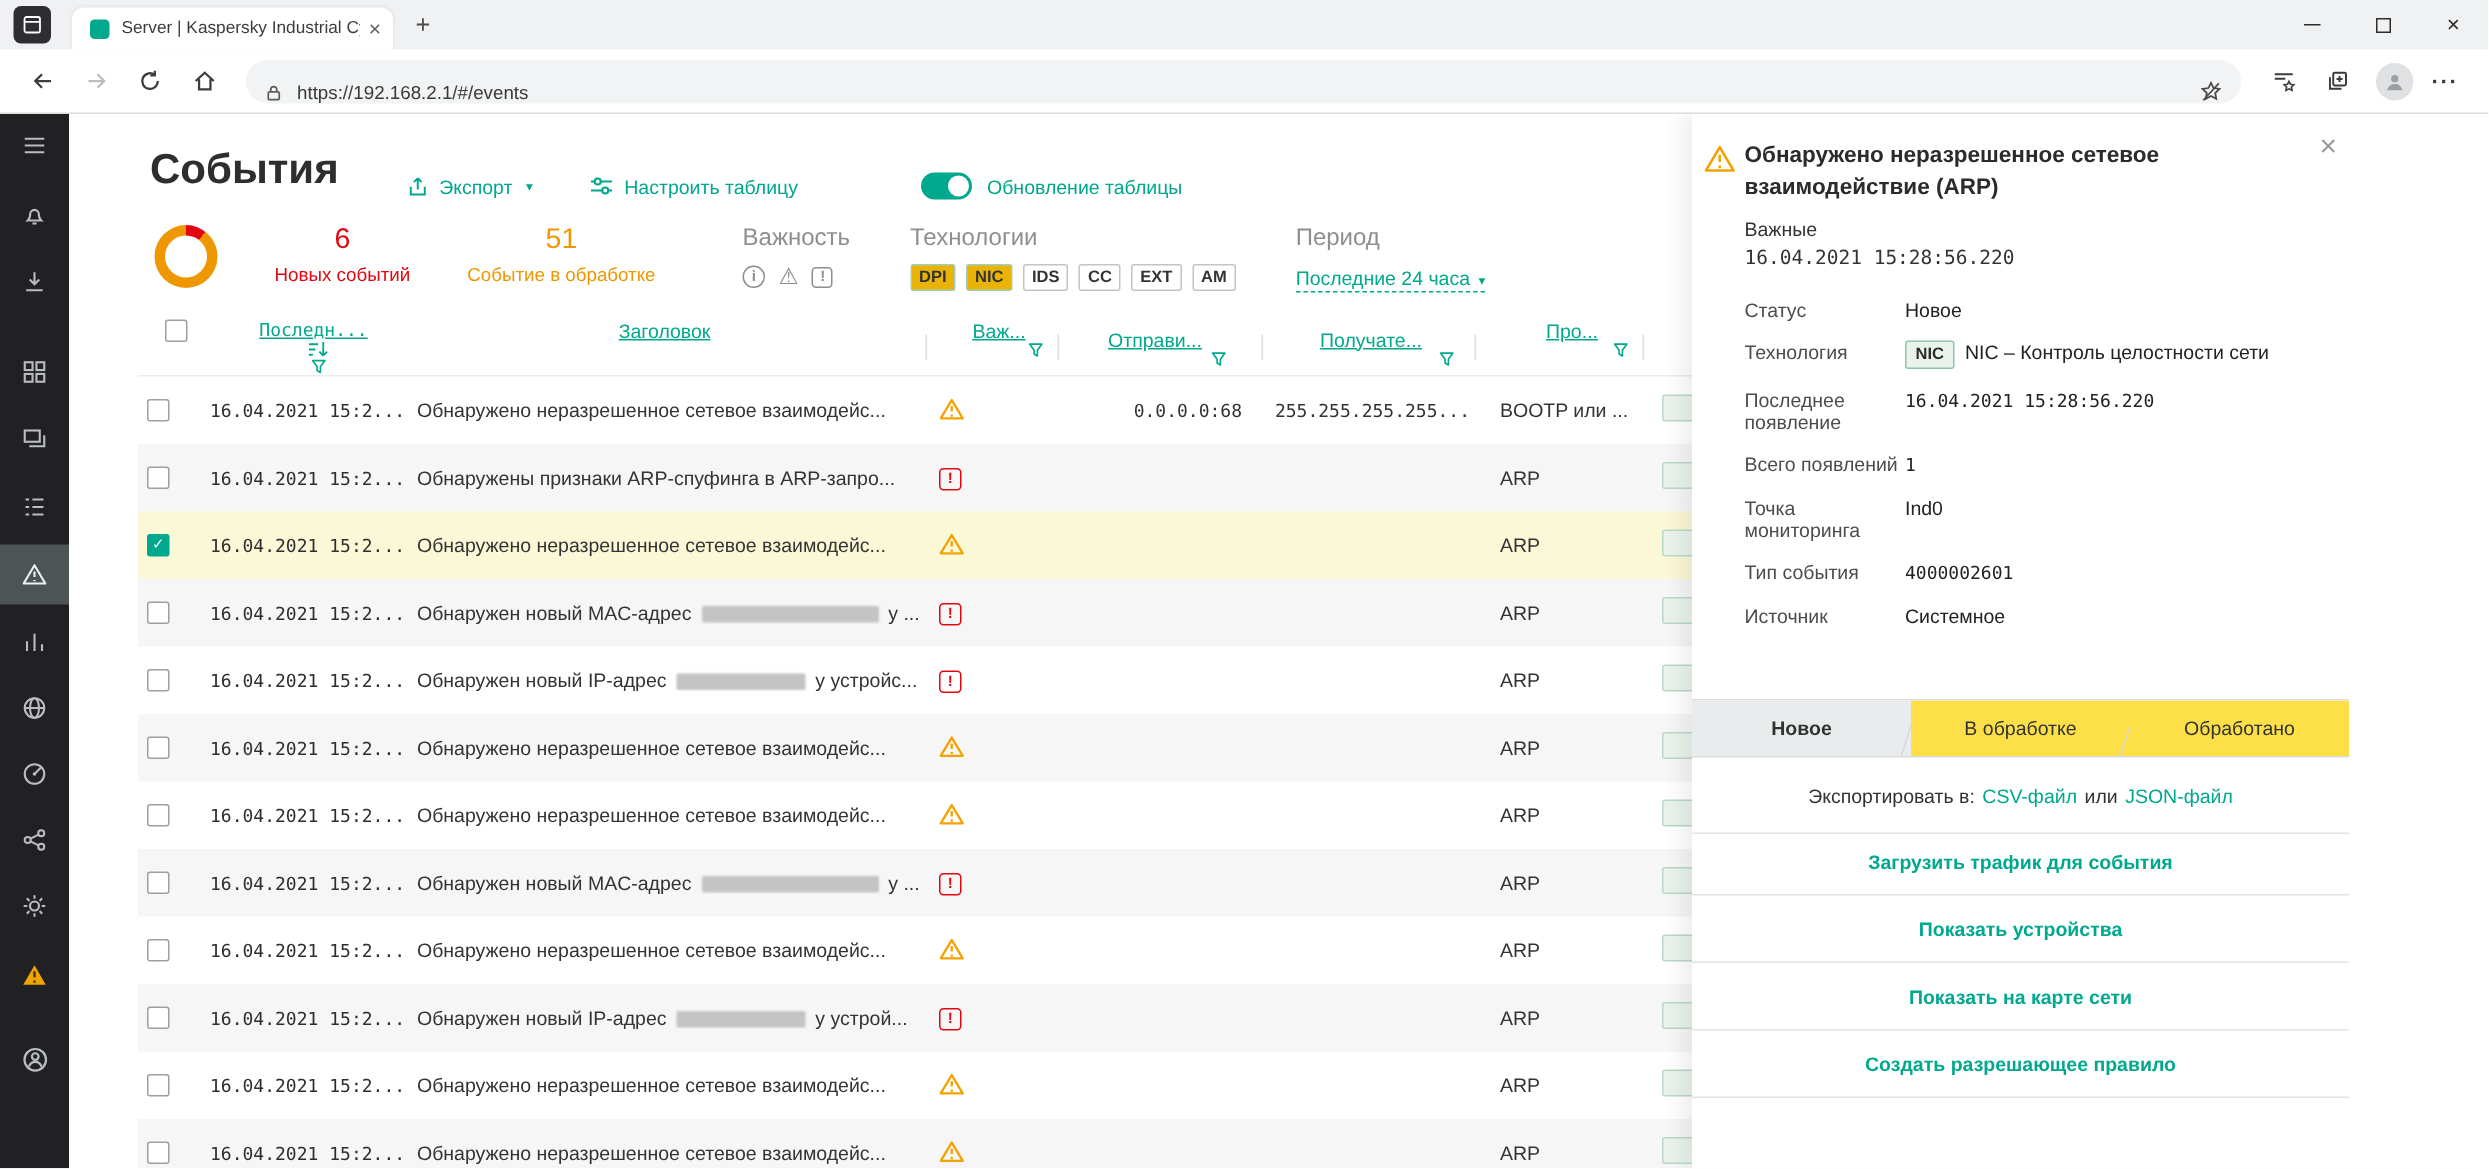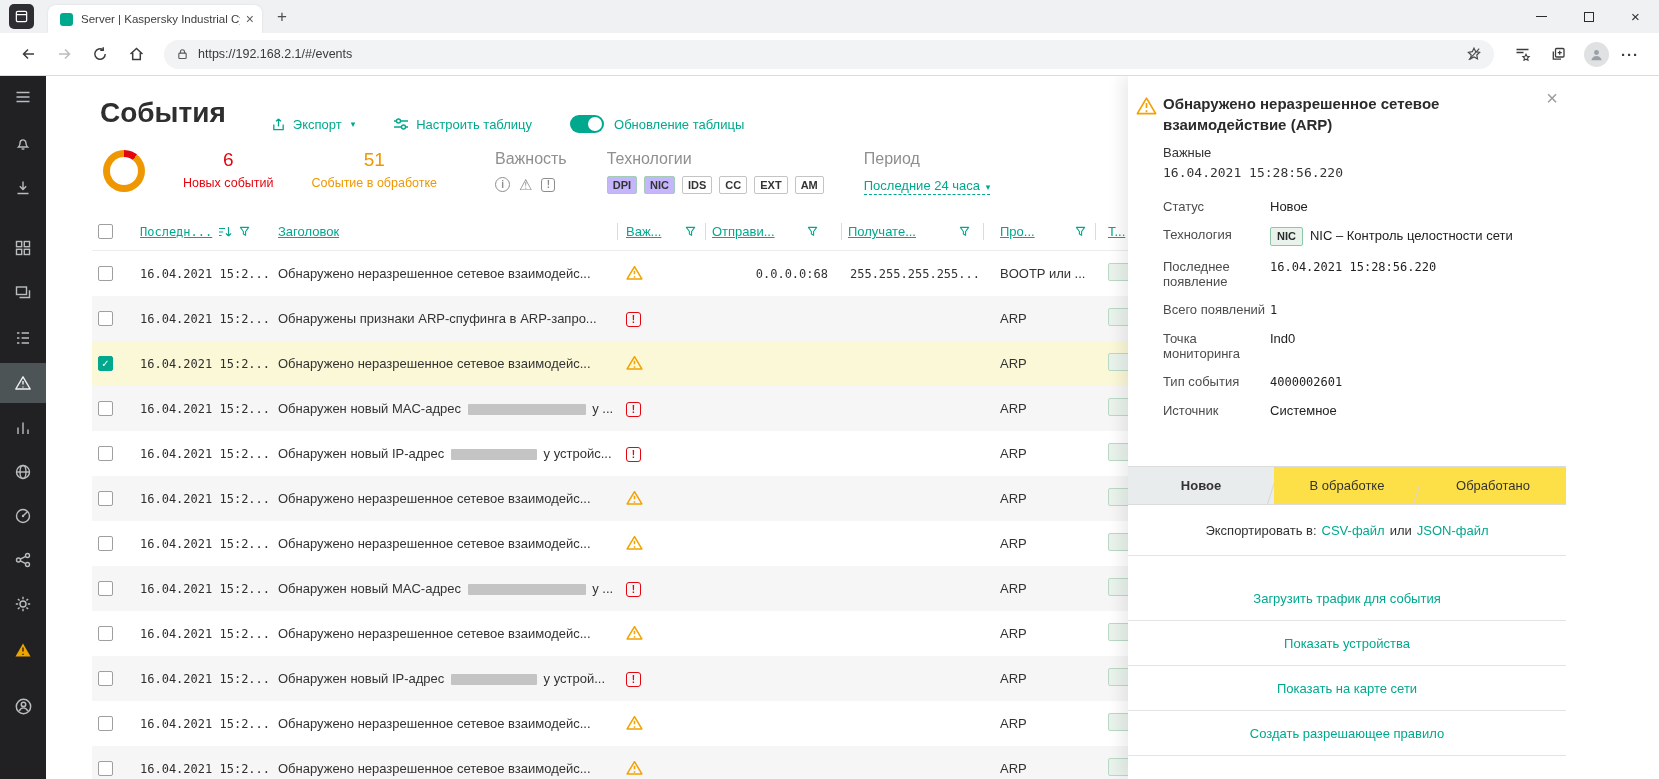--- a/index.html
+++ b/index.html
@@ -20,66 +20,66 @@
   .newtab{font-size:17px;color:#4d4d4d;margin-left:15px;line-height:1;}
   .wincontrols{margin-left:auto;display:flex;height:100%;}
   .winbtn{width:47px;height:100%;display:grid;place-items:center;color:#2c2c2c;}
   .winbtn.close-b{font-size:16px;}
   .min-glyph{display:block;width:11px;border-top:1px solid #2c2c2c;}
   .max-glyph{display:block;width:10px;height:10px;border:1px solid #2c2c2c;}
   .winbtn .x-glyph{font-size:15px;line-height:1;}
 
   .navbar{position:absolute;top:33px;left:0;right:0;height:43px;background:#fff;border-bottom:1px solid #dcdcdc;display:flex;align-items:center;padding:0 10px;}
   .nav-ic{width:30px;height:30px;display:grid;place-items:center;margin:0 3px;border-radius:4px;}
-  .addr{flex:1;height:29px;background:#f1f3f4;border-radius:15px;display:flex;align-items:center;padding:0 12px;margin:0 10px;}
+  .addr{flex:1;height:29px;background:#f1f3f4;border-radius:15px;display:flex;align-items:flex-end;padding:0 12px;margin:0 10px;}
   .addr-url{font-size:12.5px;color:#3a3a3a;margin-left:9px;flex:1;white-space:nowrap;overflow:hidden;}
   .avatar{width:25px;height:25px;border-radius:50%;background:#dfe1e3;display:grid;place-items:center;margin:0 8px;}
   .dots{letter-spacing:1px;font-size:15px;color:#3c3c3c;margin:0 10px 0 4px;font-weight:700;}
 
   
   .workspace{position:absolute;top:76px;left:0;right:0;bottom:0;background:#fff;overflow:hidden;}
   .sidebar{position:absolute;left:0;top:0;bottom:0;width:46px;background:var(--c-sidebar);}
   .side-ic{position:absolute;left:0;width:46px;height:40px;display:grid;place-items:center;}
   .side-ic svg{stroke:#b9bdbe;fill:none;stroke-width:1.4;}
   .side-ic.active{background:#4d5456;}
   .side-ic.active svg{stroke:#eef1f1;}
 
   .main{position:absolute;left:46px;top:0;right:0;bottom:0;background:#fff;overflow:hidden;}
   .m-header{display:flex;align-items:center;height:74px;padding-left:54px;}
   .m-title{font-size:28px;font-weight:700;color:#2e2e2e;}
   .m-tools{display:flex;align-items:center;margin-left:45px;margin-top:22px;gap:38px;}
   .tool-link{display:flex;align-items:center;gap:7px;color:var(--c-accent);font-size:13px;cursor:pointer;}
   .tool-link svg{stroke:var(--c-accent);fill:none;stroke-width:1.4;}
   .caret{font-size:9px;margin-left:2px;}
-  .toggle-wrap{display:flex;align-items:center;gap:10px;color:var(--c-accent);font-size:13px;}
+  .toggle-wrap{display:flex;align-items:center;gap:10px;color:var(--c-accent);font-size:13px;margin-left:44px;}
   .toggle{position:relative;width:34px;height:18px;border-radius:9px;background:var(--c-accent);}
   .toggle::after{content:'';position:absolute;top:2px;right:2px;width:14px;height:14px;border-radius:50%;background:#fff;}
 
   .m-stats{display:flex;align-items:flex-start;height:63px;padding-left:57px;}
   .donut{width:42px;height:42px;border-radius:50%;margin-top:0;background:conic-gradient(var(--c-red) 0 38deg,var(--c-orange) 38deg 360deg);display:grid;place-items:center;}
   .donut::after{content:'';width:28px;height:28px;border-radius:50%;background:#fff;}
   .stat{display:flex;flex-direction:column;align-items:center;margin-left:38px;}
   .stat-num{font-size:19px;line-height:1.1;}
   .stat-lbl{font-size:12.5px;margin-top:5px;white-space:nowrap;}
   .stat.red{color:var(--c-red);} .stat.orange{color:var(--c-orange);}
   .fgroup{margin-left:58px;}
   .fgroup.tight{margin-left:40px;}
   .fgroup-lbl{font-size:16px;color:#8f8f8f;}
   .f-ics{display:flex;align-items:center;gap:9px;margin-top:9px;}
   .info-ic{display:inline-grid;place-items:center;width:15px;height:15px;border:1.5px solid #8d8d8d;border-radius:50%;color:#8d8d8d;font-size:10px;font-weight:700;}
   .warn-gray{font-size:15px;color:#8d8d8d;line-height:1;}
   .crit-gray{display:inline-grid;place-items:center;width:14px;height:14px;border:1.5px solid #8d8d8d;border-radius:3px;color:#8d8d8d;font-size:10px;font-weight:700;}
   .tech-row{display:flex;align-items:center;gap:7px;margin-top:8px;}
   .tech-badge{font-size:11px;font-weight:700;color:#333;border:1px solid #c4c4c4;border-radius:2px;background:#fff;padding:2px 5px;}
-  .tech-badge.act{background:#c4b5fd;border-color:#a3cdb4;}
+  .tech-badge.act{background:#eab308;border-color:#a3cdb4;}
   .period-link{margin-top:10px;font-size:13px;color:var(--c-accent);display:inline-block;border-bottom:1px dashed var(--c-accent);padding-bottom:1px;cursor:pointer;}
 
   
   .thead{display:flex;align-items:center;height:38px;margin-left:46px;font-size:13px;border-bottom:1px solid #ececec;}
-  .th{display:flex;align-items:center;position:relative;height:100%;}
+  .th{display:flex;align-items:center;position:relative;height:100%;flex-direction:column;}
   .th-link{color:var(--c-accent);text-decoration:underline;cursor:pointer;white-space:nowrap;}
   .th svg.fun,.th svg.sort{stroke:var(--c-accent);fill:none;}
   .divR::after{content:'';position:absolute;right:0;top:10px;bottom:10px;width:1px;background:#dcdcdc;}
   .ml-auto{margin-left:auto;margin-right:10px;}
   .trow{display:flex;align-items:center;height:45px;margin-left:46px;font-size:13px;color:#333;}
   .trow:nth-child(even){background:#f6f6f6;}
   .trow.selected{background:var(--c-row_selected);}
   .c-check{width:44px;display:flex;justify-content:flex-start;padding-left:6px;flex:none;}
   .cb{width:15px;height:15px;border:1px solid #9f9f9f;border-radius:2px;background:#fff;display:inline-grid;place-items:center;font-size:10px;color:#fff;cursor:pointer;}
   .cb.checked{background:var(--c-accent);border-color:var(--c-accent);}
@@ -112,21 +112,21 @@
   .p-fvalue{color:#222;}
   .p-fvalue .mono{font-family:"DejaVu Sans Mono",monospace;font-size:12px;}
   .nic-badge{display:inline-block;padding:1px 6px;margin-right:7px;background:#e9f3ec;border:1px solid #8cc7a8;border-radius:2px;font-size:11px;font-weight:700;color:#2b2b2b;}
   .p-fade{position:absolute;left:0;width:438px;top:356px;height:34px;background:linear-gradient(rgba(255,255,255,0),#fff 85%);pointer-events:none;}
   .p-tabs{position:absolute;top:390px;left:0;width:438px;height:39px;display:flex;border-top:1px solid #dcdcdc;border-bottom:1px solid #dcdcdc;overflow:hidden;background:#fff;}
   .p-tab{flex:1;display:grid;place-items:center;font-size:13px;color:#333;position:relative;background:#fde047;cursor:pointer;}
   .p-tab.active{background:#e8eced;font-weight:700;}
   .p-tab:not(:last-child)::after{content:'';position:absolute;right:0;top:-4px;bottom:-4px;width:1px;background:#d6d6d6;transform:skewX(-18deg);}
   .p-export{position:absolute;top:429px;left:0;width:438px;height:51px;display:flex;align-items:center;justify-content:center;font-size:13px;color:#333;border-bottom:1px solid #e3e3e3;gap:5px;}
   .p-link{color:var(--c-accent);cursor:pointer;}
-  .p-actions{position:absolute;top:500px;left:0;width:438px;}
+  .p-actions{position:absolute;top:476px;left:0;width:438px;font-weight:bold;}
   .p-action{height:45px;display:grid;place-items:center;font-size:13px;color:var(--c-accent);border-bottom:1px solid #e3e3e3;cursor:pointer;}
 </style>
 </head>
 <body>
 
 <div class="screen">
 
   <div class="tabstrip">
     <div class="app-icon">
       <svg width="15" height="15" viewBox="0 0 16 16">

